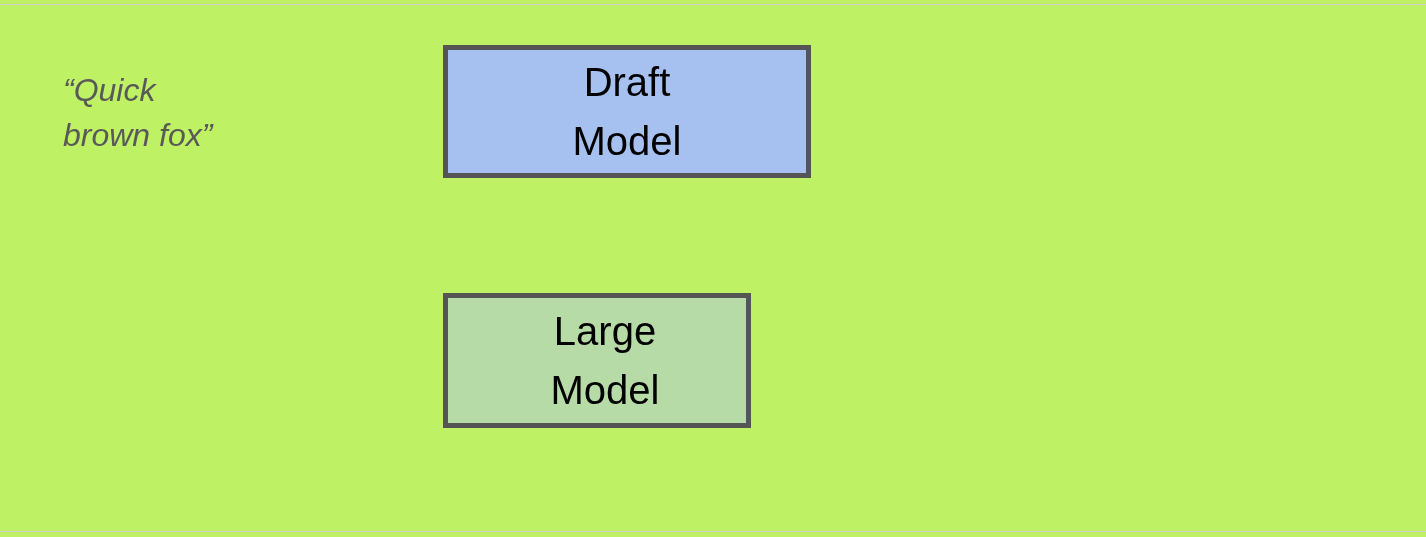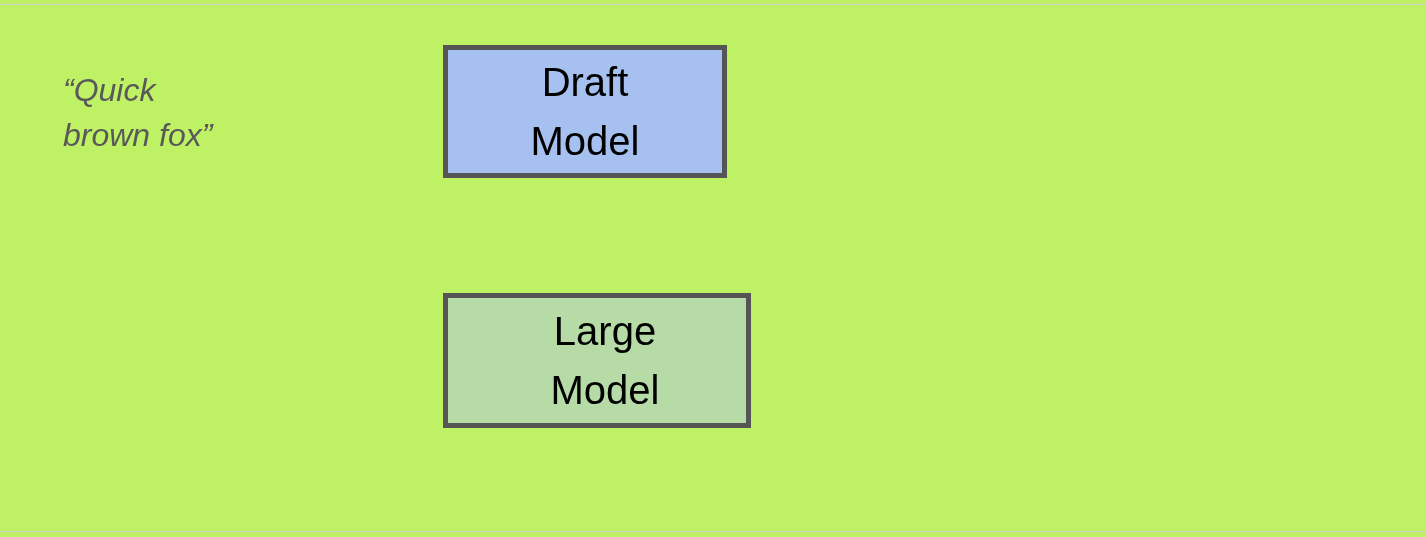--- a/index.html
+++ b/index.html
@@ -53,21 +53,21 @@
     font-size: 40px;
     line-height: 59px;
     color: #000000;
     text-align: center;
   }
   .node-box .line { display: block; }
 
   #draft-box {
     left: 443px;
     top: 45px;
-    width: 284px;
+    width: 368px;
     height: 133px;
     background: #a6c0f0;
   }
   #large-box {
     left: 443px;
     top: 293px;
     width: 308px;
     height: 135px;
     background: #b6dba6;
     padding-left: 16px;

